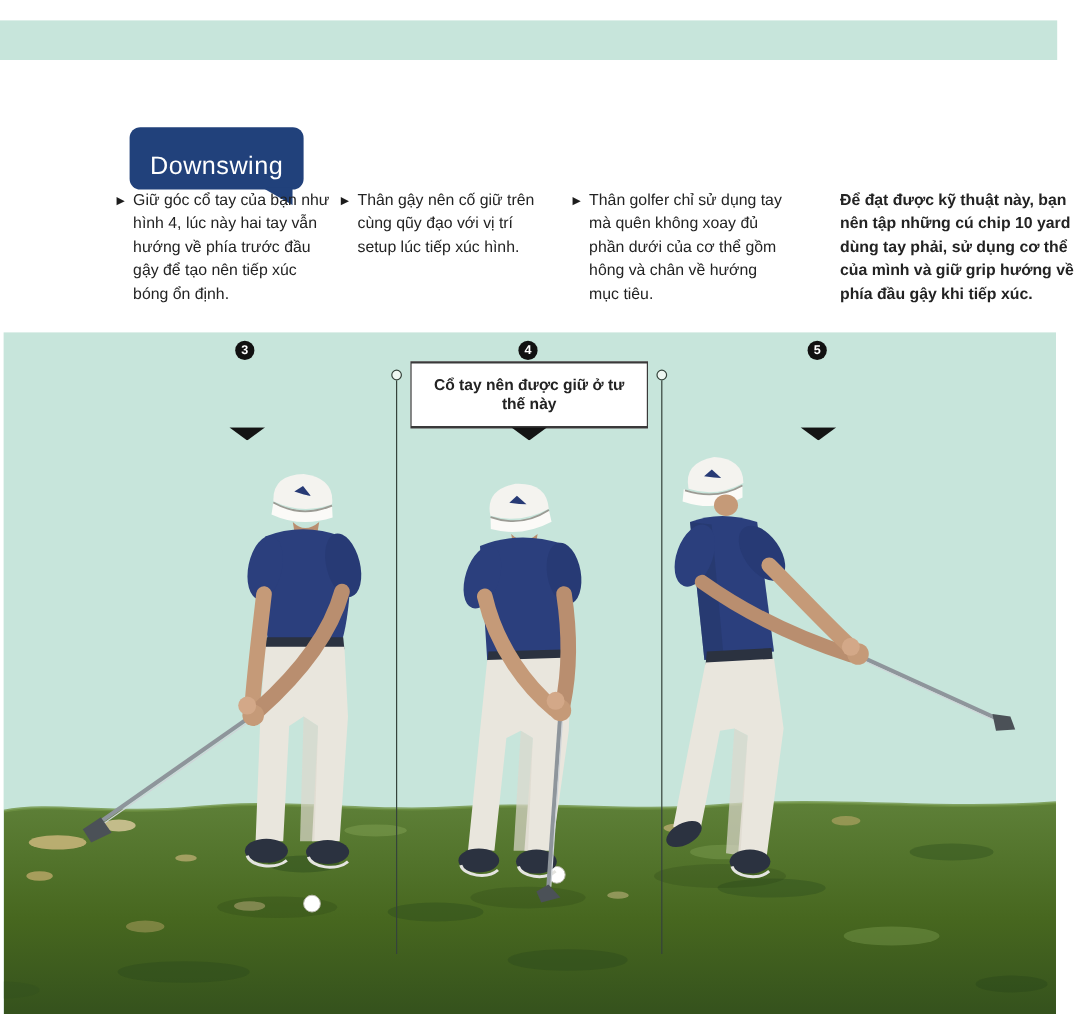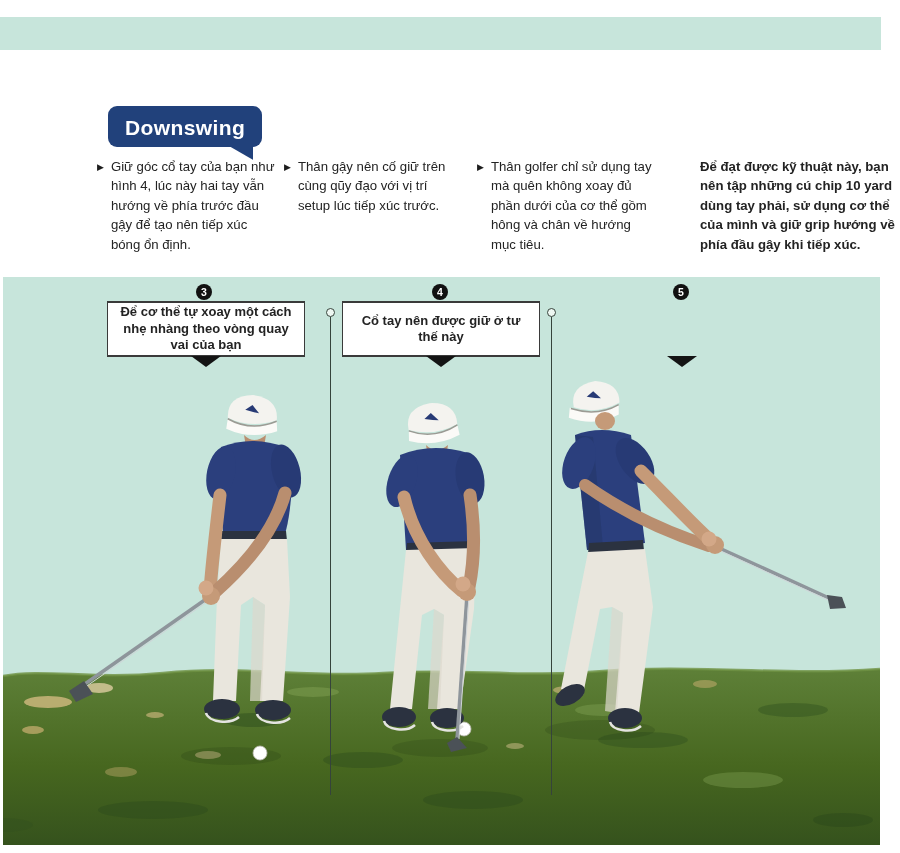--- a/index.html
+++ b/index.html
@@ -8,22 +8,22 @@
     background:#ffffff;
     font-family:"Liberation Sans","DejaVu Sans",sans-serif;
     color:#232323;
   }
   .abs{position:absolute;}
 
   
   .top-band{left:0;top:17px;width:881px;height:33px;background:#c7e5db;}
 
   
-  .badge{left:108px;top:106px;background:#21417b;color:#fff;font-weight:bold;
-         font-size:21px;letter-spacing:.4px;padding:10px 17px 7px;border-radius:9px;}
+  .badge{left:108px;top:106px;background:#21417b;color:#fff;font-weight:normal;
+         font-size:21px;letter-spacing:.4px;padding:21px 17px 7px;border-radius:9px;}
   .badge-tail{position:absolute;right:9px;bottom:-13px;width:26px;height:15px;background:#21417b;
               -webkit-clip-path:polygon(0 0,100% 0,100% 100%);clip-path:polygon(0 0,100% 0,100% 100%);}
 
   
   .tip{top:157px;font-size:13.2px;line-height:19.4px;display:flex;align-items:flex-start;}
   .tip .bullet{font-size:9px;line-height:19px;margin-right:7px;margin-top:1px;color:#1c1c1c;flex:0 0 auto;}
   .tip.bold{font-weight:bold;}
   .tip1{left:97px;width:180px;}
   .tip2{left:284px;width:176px;}
   .tip3{left:477px;width:180px;}
@@ -62,21 +62,21 @@
   <span>Downswing</span>
   <span class="badge-tail"></span>
 </div>
 
 <div class="abs tip tip1">
   <span class="bullet">▶</span>
   <span>Giữ góc cổ tay của bạn như hình 4, lúc này hai tay vẫn hướng về phía trước đầu gậy để tạo nên tiếp xúc bóng ổn định.</span>
 </div>
 <div class="abs tip tip2">
   <span class="bullet">▶</span>
-  <span>Thân gậy nên cố giữ trên cùng qũy đạo với vị trí setup lúc tiếp xúc trước.</span>
+  <span>Thân gậy nên cố giữ trên cùng qũy đạo với vị trí setup lúc tiếp xúc hình.</span>
 </div>
 <div class="abs tip tip3">
   <span class="bullet">▶</span>
   <span>Thân golfer chỉ sử dụng tay mà quên không xoay đủ phần dưới của cơ thể gồm hông và chân về hướng mục tiêu.</span>
 </div>
 <div class="abs tip tip4 bold">
   <span>Để đạt được kỹ thuật này, bạn nên tập những cú chip 10 yard dùng tay phải, sử dụng cơ thể của mình và giữ grip hướng về phía đầu gậy khi tiếp xúc.</span>
 </div>
 
 <div class="abs panel">
@@ -197,23 +197,20 @@
     <path d="M55,347 a17,10 0 0 0 31,4" stroke="#e4e4e0" stroke-width="2.5" fill="none"></path>
     <path d="M30,110 C75,142 120,160 154,171" stroke="#b98e6f" stroke-width="12" fill="none" stroke-linecap="round"></path>
     <path d="M86,96 C112,122 138,150 156,166" stroke="#c59a78" stroke-width="13" fill="none" stroke-linecap="round"></path>
     <path d="M162,172 L274,223" stroke="#8e959b" stroke-width="3.5"></path>
     <path d="M161,174 L273,225" stroke="#cfd4d8" stroke-width="1"></path>
     <path d="M272,220 l15,2 l4,11 l-16,1 z" fill="#4b5157"></path>
     <circle cx="160" cy="170" r="9" fill="#c59a78"></circle>
     <circle cx="154" cy="164" r="7.5" fill="#d3a888"></circle>
   </svg>
 
-  <div class="abs step-box box3">
-    <span>Để cơ thể tự xoay một cách nhẹ nhàng theo vòng quay vai của bạn</span>
-  </div>
   <div class="abs step-box box4">
     <span>Cổ tay nên được giữ ở tư thế này</span>
   </div>
   <div class="abs step-num num3">3</div>
   <div class="abs step-num num4">4</div>
   <div class="abs step-num num5">5</div>
   <div class="abs tri tri3"></div>
   <div class="abs tri tri4"></div>
   <div class="abs tri tri5"></div>
 

